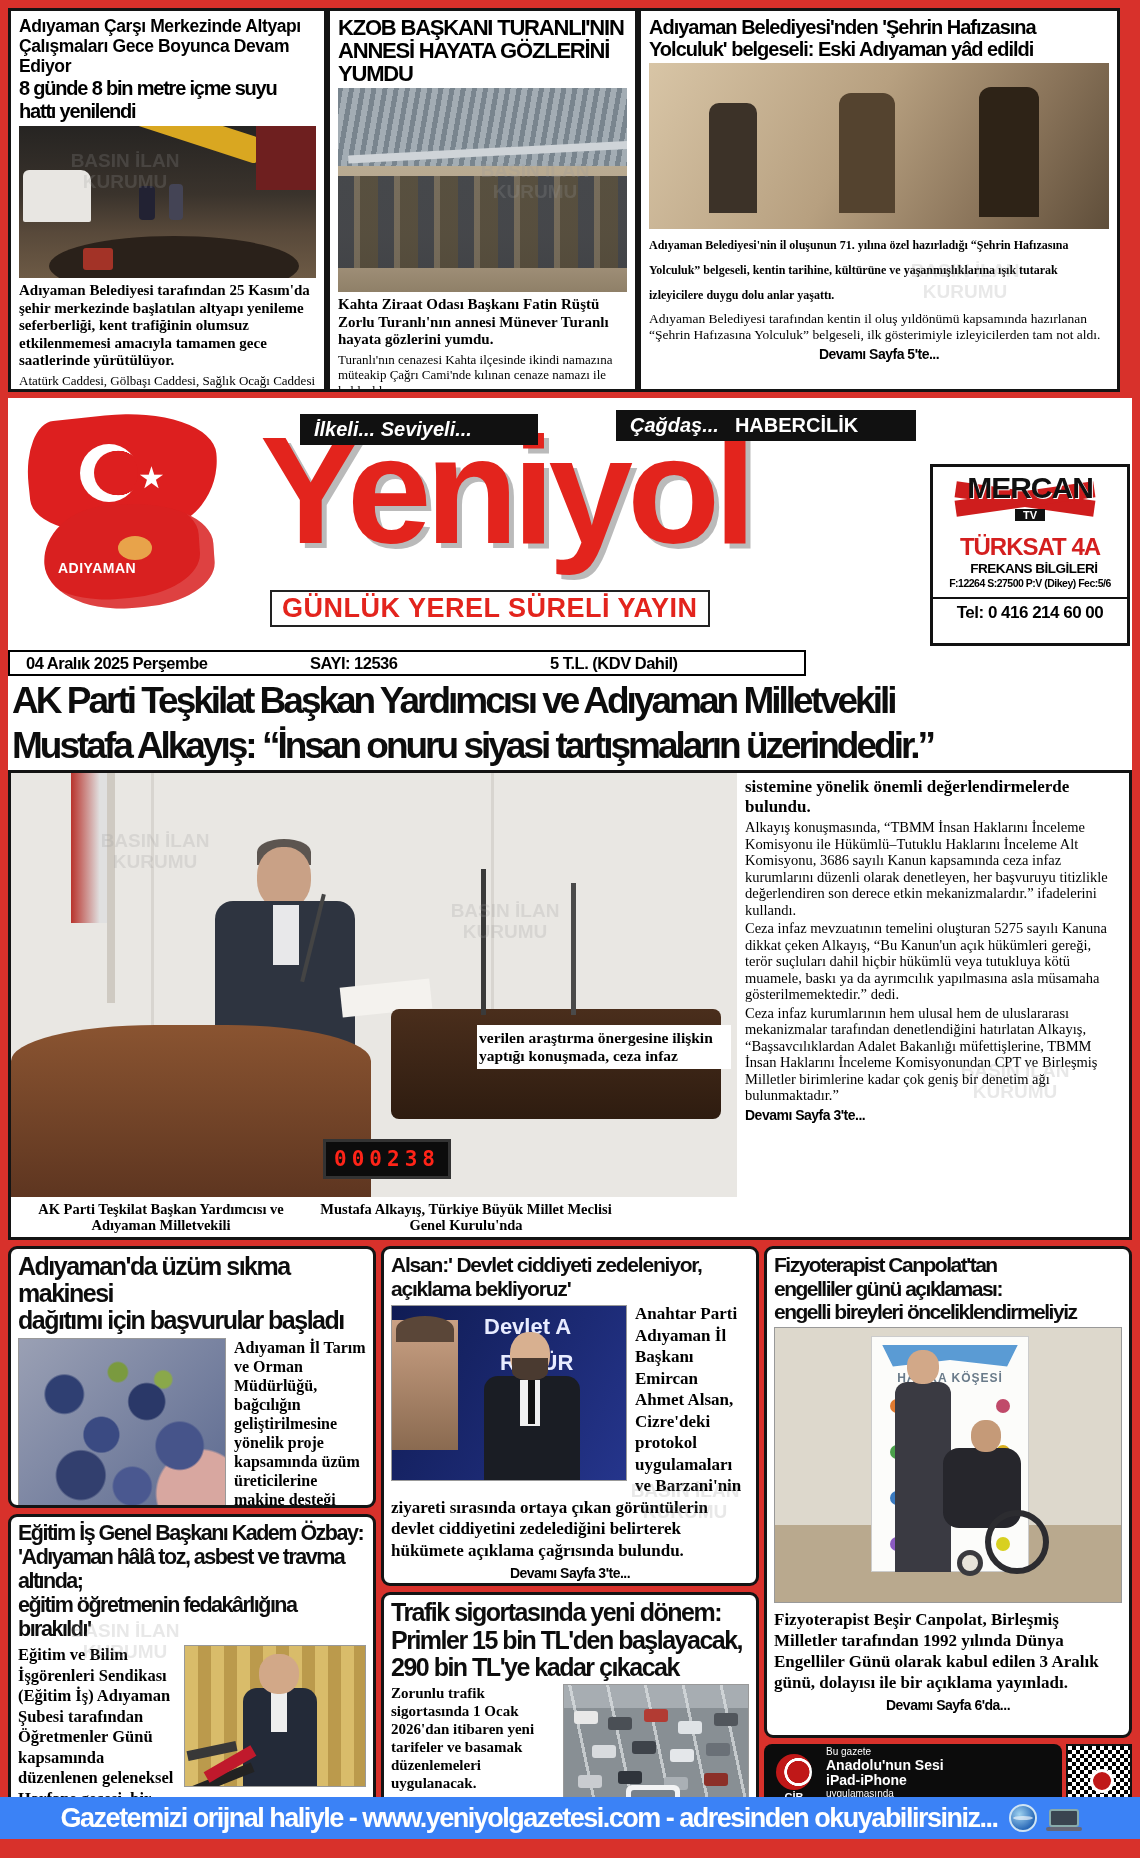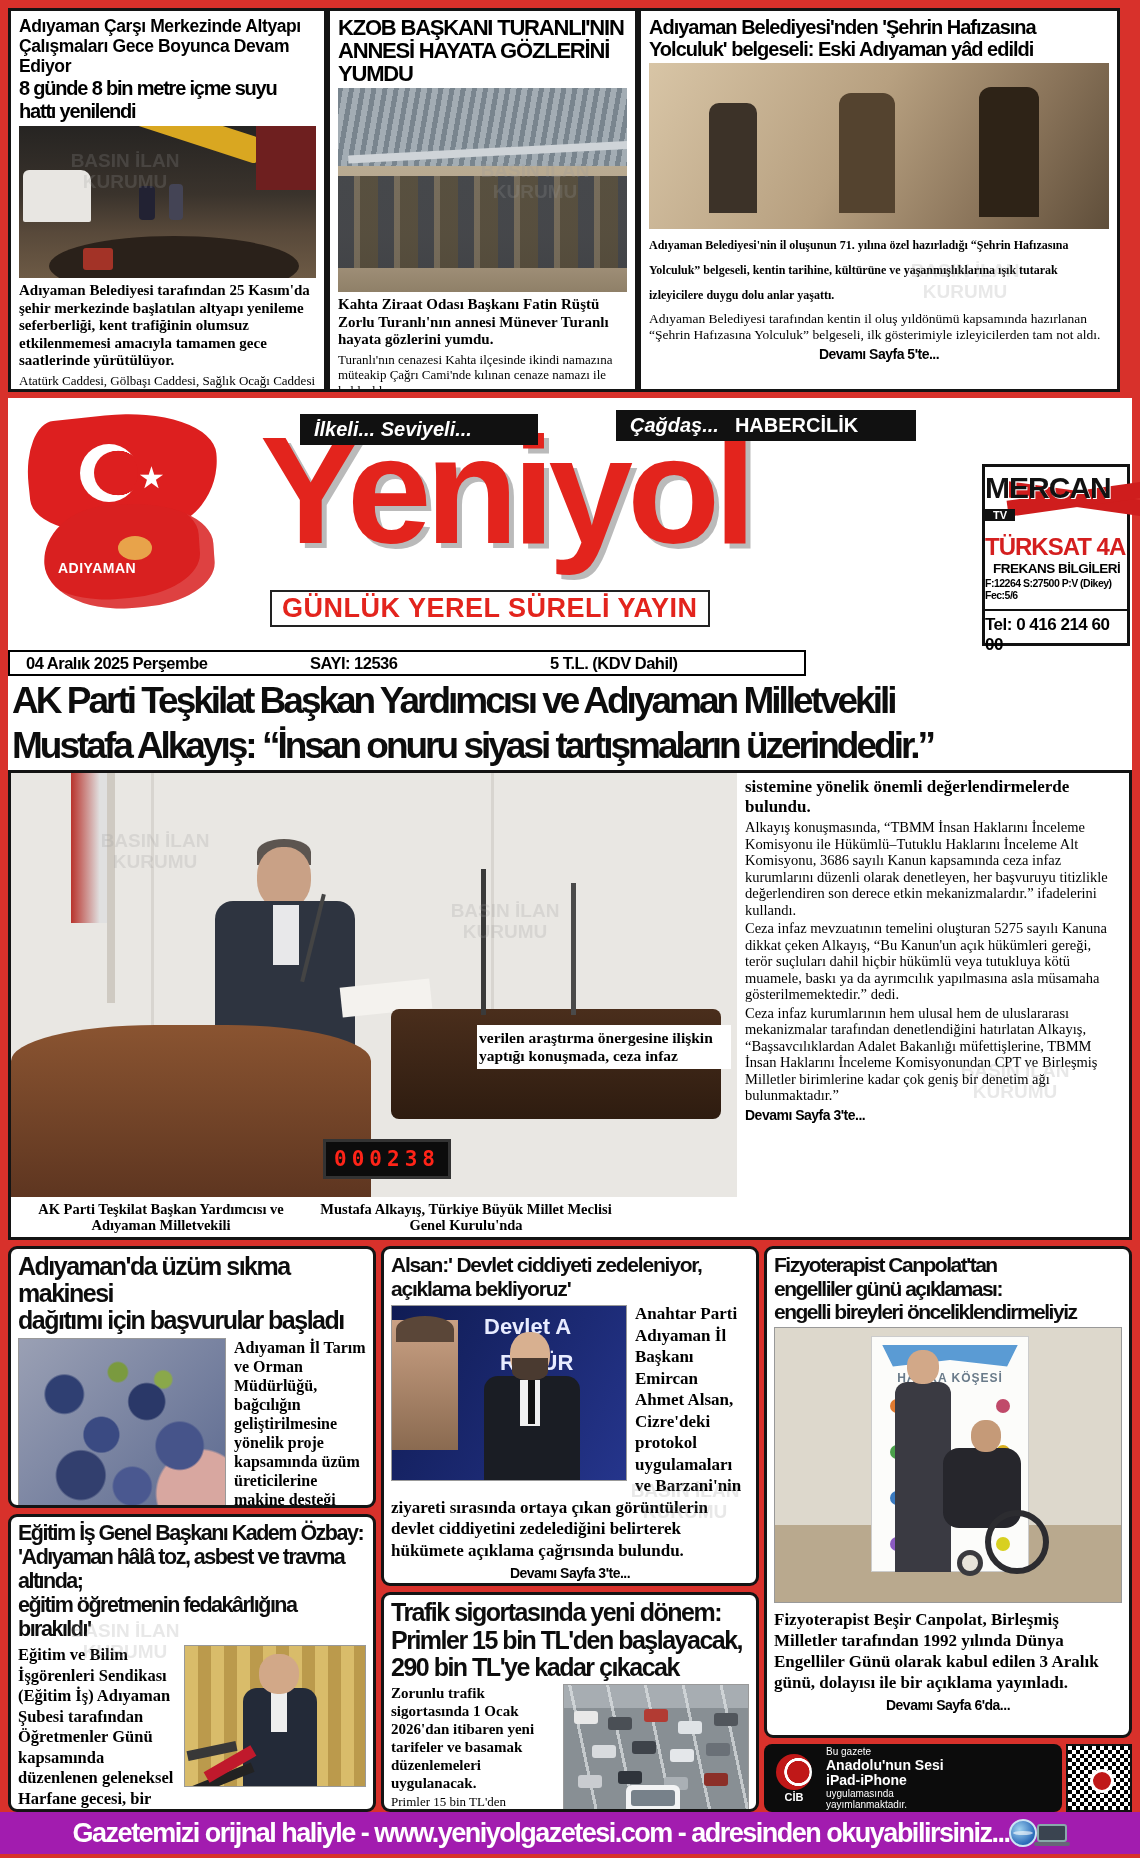--- a/index.html
+++ b/index.html
@@ -69,22 +69,22 @@
   .slogan-bar { position:absolute; height:31px; background:#111; color:#fff; display:flex; align-items:center;
     padding:0 14px; font-weight:bold; font-size:20px; z-index:4; }
   .slogan-left { left:292px; top:16px; width:238px; font-style:italic; }
   .slogan-right { left:608px; top:12px; width:300px; gap:16px; }
   .slogan-right .it { font-style:italic; }
   .logo-text { position:absolute; left:252px; top:4px; font-size:152px; line-height:176px; font-weight:bold;
     letter-spacing:-6px; color:#e3241d; z-index:3;
     text-shadow:5px 5px 0 rgba(130,130,130,.55), -2px -2px 0 #fff, 2px -2px 0 #fff, -2px 2px 0 #fff; }
   .tagline { position:absolute; left:262px; top:192px; color:#e3241d; font-weight:bold; font-size:27px;
     letter-spacing:.5px; z-index:4; border:2px solid #222; background:rgba(255,255,255,.8); padding:1px 10px; }
-  .mercan-box { position:absolute; right:2px; top:66px; width:148px; height:182px; border:3px solid #111;
-    background:#fff; padding-top:4px; z-index:5; }
+  .mercan-box { position:absolute; right:2px; top:66px; width:200px; height:182px; border:3px solid #111;
+    background:#fff; text-align:center; padding-top:4px; z-index:5; }
   .mercan-logo { position:relative; height:56px; }
   .mercan-x1,.mercan-x2 { position:absolute; left:22px; top:20px; width:140px; height:16px; background:#cf1d1d; }
   .mercan-x1 { transform:rotate(8deg); } .mercan-x2 { transform:rotate(-8deg); }
   .mercan-name { position:relative; font-weight:bold; font-size:30px; letter-spacing:-1px; color:#111;
     text-shadow:1px 1px 0 #fff; z-index:2; }
   .mercan-tv { position:relative; display:inline-block; background:#111; color:#fff; font-weight:bold;
     font-size:11px; padding:0 8px; z-index:2; margin-top:-4px; }
   .mercan-sat { color:#d41f1f; font-weight:bold; font-size:24px; letter-spacing:-1px; margin-top:6px; }
   .mercan-ft { font-weight:bold; font-size:13.5px; letter-spacing:-0.5px;padding-left:8px; }
   .mercan-freq { font-weight:bold; font-size:10.5px; letter-spacing:-0.5px; margin-top:1px; }
@@ -232,22 +232,22 @@
   .cib-text .t1 { font-size:14px; font-weight:bold; line-height:15px; }
   .cib-text .t2 { font-size:14px; font-weight:bold; line-height:15px; }
   .cib-text .t3,.cib-text .t4 { font-size:10px; line-height:11px; }
   .qr-box { width:66px; background:#fff; border:2px solid #111; position:relative;
     background-image:conic-gradient(#000 90deg,#fff 90deg 180deg,#000 180deg 270deg,#fff 270deg);
     background-size:8px 8px; }
   .qr-box::after { content:""; position:absolute; left:50%; top:50%; width:18px; height:18px; margin:-9px 0 0 -9px;
     border-radius:50%; background:#c01818; border:3px solid #fff; }
 
   
-  .footer { position:absolute; left:0; right:0; bottom:4px; height:42px; background:#a21caf;
-    display:flex; align-items:center; justify-content:center; gap:0; }
+  .footer { position:absolute; left:0; right:0; bottom:19px; height:42px; background:#3b82f6;
+    display:flex; align-items:center; justify-content:center; gap:12px; }
   .footer .ft { color:#fff; font-weight:bold; font-size:27px; letter-spacing:-1.5px; white-space:nowrap; }
   .globe { width:28px; height:28px; border-radius:50%;
     background:radial-gradient(circle at 35% 35%,#9fd2f0,#2a6ab8 70%); border:2px solid #cfe4f4; position:relative; }
   .globe::after { content:""; position:absolute; left:2px; top:10px; width:20px; height:4px; background:rgba(255,255,255,.6); border-radius:50%; }
   .laptop { width:30px; height:18px; background:#3a4450; border:2px solid #8aa; border-radius:3px; position:relative; }
   .laptop::after { content:""; position:absolute; left:-5px; bottom:-6px; width:36px; height:4px; background:#667; border-radius:2px; }
 </style>
 </head>
 <body>
 

